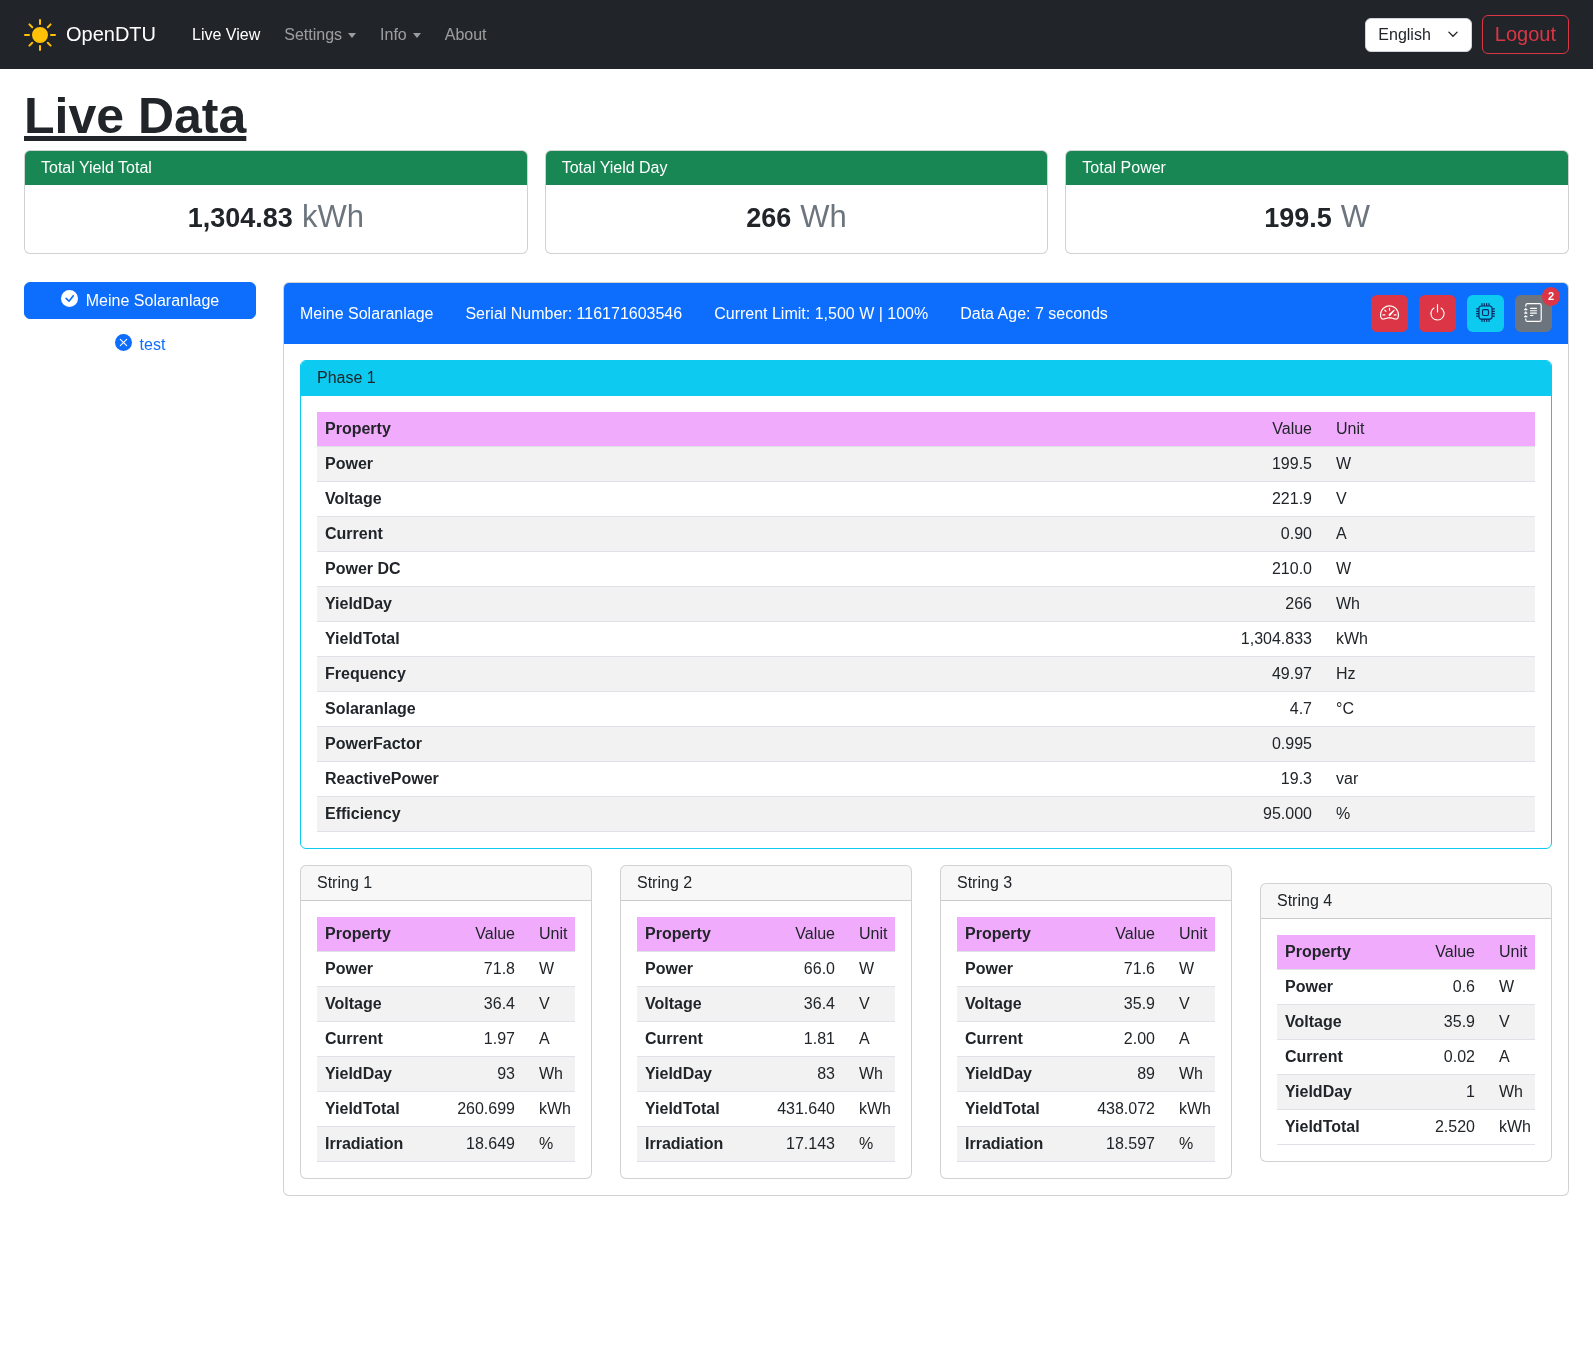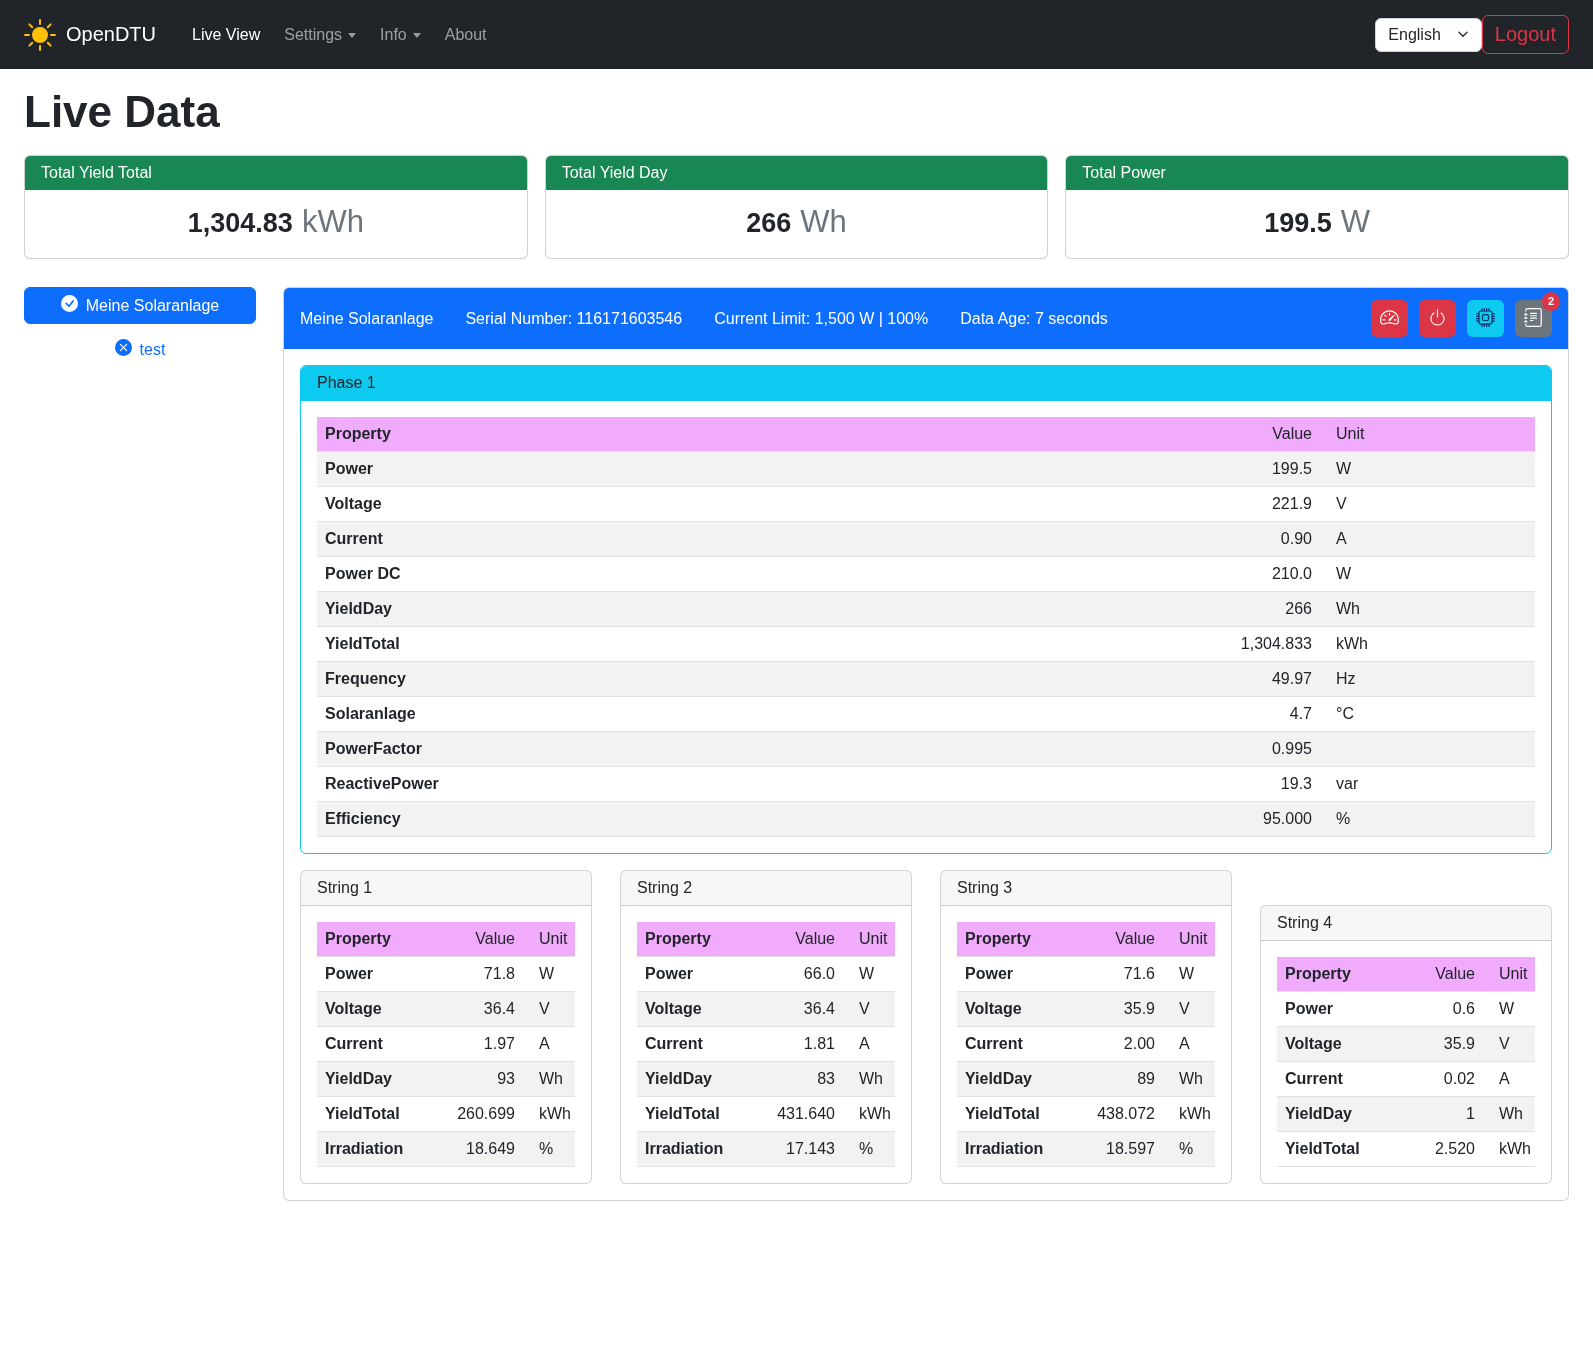--- a/index.html
+++ b/index.html
@@ -33,35 +33,35 @@
     cursor: pointer; white-space: nowrap;
   }
   .nav-link.active { color: #fff; }
   .caret {
     width: 0; height: 0; display: inline-block;
     border-left: 4px solid transparent;
     border-right: 4px solid transparent;
     border-top: 5px solid currentColor;
     margin-top: 2px;
   }
-  .nav-right { margin-left: auto; display: flex; align-items: center; gap: 0; padding-left: 28px; }
+  .nav-right { margin-left: auto; display: flex; align-items: center; gap: 10px; padding-left: 28px; }
   .lang-select {
     background: #fff; border: 1px solid #ced4da; border-radius: 6px;
     padding: 7px 12px; display: flex; align-items: center; gap: 16px;
     color: #212529; cursor: pointer;
   }
   .logout-btn {
     background: transparent; border: 1px solid #dc3545; color: #dc3545;
     border-radius: 6px; padding: 7px 12px; font-size: 20px;
     font-family: inherit; cursor: pointer;
   }
 
   
   .container { padding: 18px 24px 24px; }
-  .page-title { font-size: 44px; font-weight: 600; margin-bottom: 18px; }
+  .page-title { font-size: 50px; font-weight: 600; margin-bottom: 5px; text-decoration: underline; }
 
   .cards-row { display: flex; gap: 17px; margin-bottom: 28px; }
   .summary-card {
     flex: 1; border: 1px solid rgba(0,0,0,.175); border-radius: 6px;
     overflow: hidden; background: #fff;
   }
   .summary-card-header { background: #198754; color: #fff; padding: 8px 16px; }
   .summary-card-body { padding: 14px 16px 18px; text-align: center; }
   .summary-value { font-size: 27px; font-weight: 700; }
   .summary-unit { font-size: 31px; font-weight: 400; color: #6c757d; margin-left: 9px; }
@@ -129,21 +129,21 @@
   .data-table .col-val { text-align: right; font-weight: 400; }
   .data-table .col-unit { padding-left: 16px; font-weight: 400; }
   .phase-table .col-val { width: 120px; }
   .phase-table .col-unit { width: 215px; }
   .string-table .col-val { width: 84px; }
   .string-table .col-unit { width: 52px; }
   .phase-table tbody tr:nth-child(odd) { background: #f2f2f2; }
   .string-table tbody tr:nth-child(even) { background: #f2f2f2; }
 
   
-  .strings-row { display: flex; gap: 28px; margin-top: 16px; align-items: flex-end; }
+  .strings-row { display: flex; gap: 28px; margin-top: 16px; align-items: center; }
   .string-card {
     flex: 1; border: 1px solid rgba(0,0,0,.175); border-radius: 6px;
     background: #fff; overflow: hidden;
   }
   .string-card-header {
     background: rgba(0,0,0,.03); padding: 8px 16px;
     border-bottom: 1px solid rgba(0,0,0,.175);
   }
   .string-card-body { padding: 16px; }
 </style>

